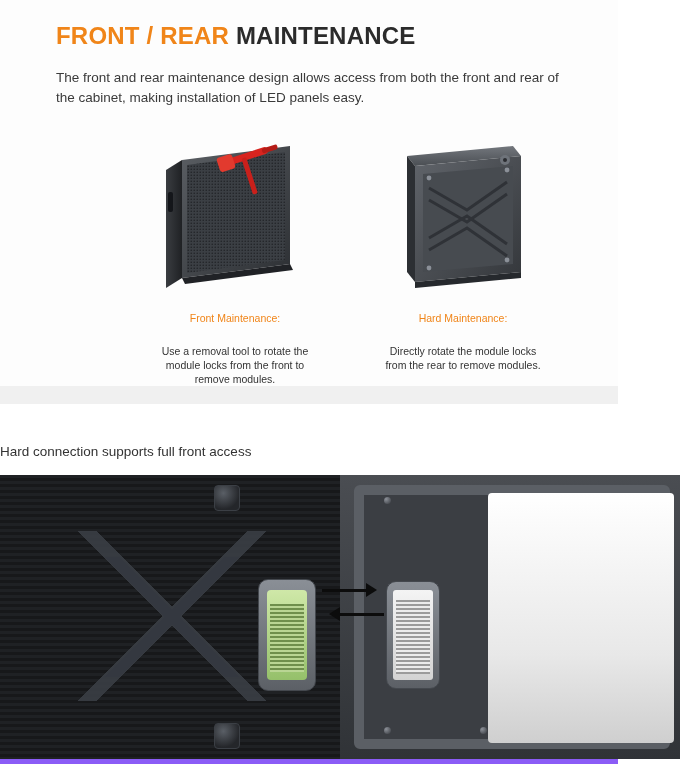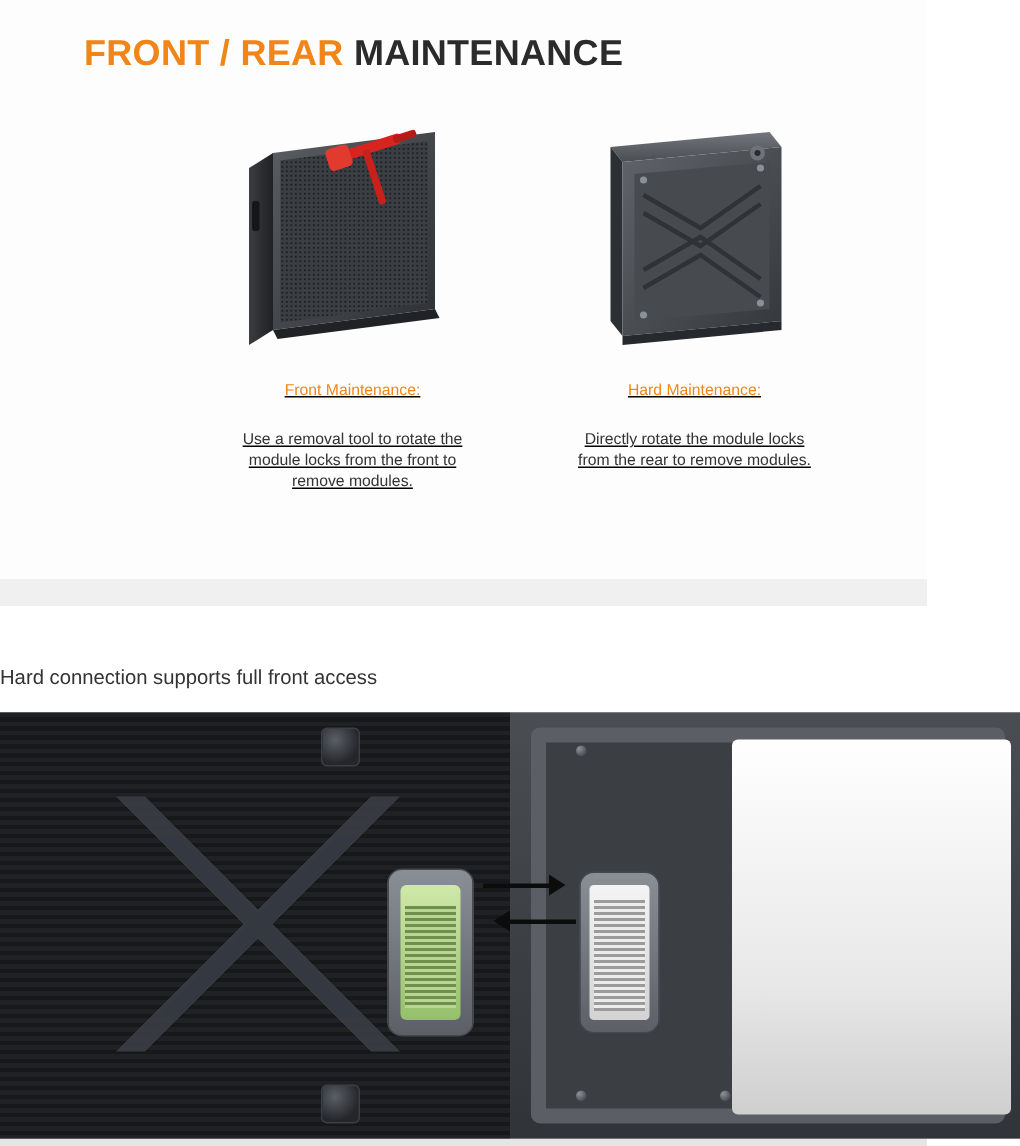--- a/index.html
+++ b/index.html
@@ -3,21 +3,21 @@
 <meta charset="utf-8">
 <style>
   * { box-sizing: border-box; margin: 0; padding: 0; }
   html, body {
     width: 680px;
     height: 764px;
     font-family: "Liberation Sans", sans-serif;
     background: #ffffff;
     overflow: hidden;
   }
-  .page { width: 618px; height: 764px; position: relative; background: #e5e5e5; }
+  .page { width: 618px; height: 764px; position: relative; background: #8b5cf6; }
 
   
   .section-one {
     padding: 22px 56px 0 56px;
     background: #fdfdfd;
     height: 386px;
     position: relative;
   }
   .title-1 {
     font-size: 24px;
@@ -34,21 +34,21 @@
     max-width: 575px;
   }
 
   .panels {
     display: flex;
     justify-content: flex-start;
     gap: 58px;
     margin-top: 24px;
     padding-left: 94px;
   }
-  .panel { width: 170px; text-decoration: underline; }
+  .panel { width: 170px; }
   .panel-img {
     height: 168px;
     display: flex;
     align-items: flex-end;
     justify-content: center;
   }
   .cap-title {
     color: #f08519;
     font-size: 10.5px;
     text-align: center;
@@ -182,20 +182,21 @@
 <body>
 
 <div class="page">
 
   <div class="section-one">
 
     <h1 class="title-1">
       <span class="accent">FRONT / REAR</span><span> MAINTENANCE</span>
     </h1>
 
+    <p class="intro">The front and rear maintenance design allows access from both the front and rear of the cabinet, making installation of LED panels easy.</p>
 
     <div class="panels">
 
       <div class="panel">
         <div class="panel-img">
           <svg class="img-box" width="150" height="168" viewBox="0 0 150 168">
             <defs>
               <linearGradient id="faceG" x1="0" y1="0" x2="1" y2="1">
                 <stop offset="0" stop-color="#5a5e63"></stop>
                 <stop offset="1" stop-color="#2d3034"></stop>

